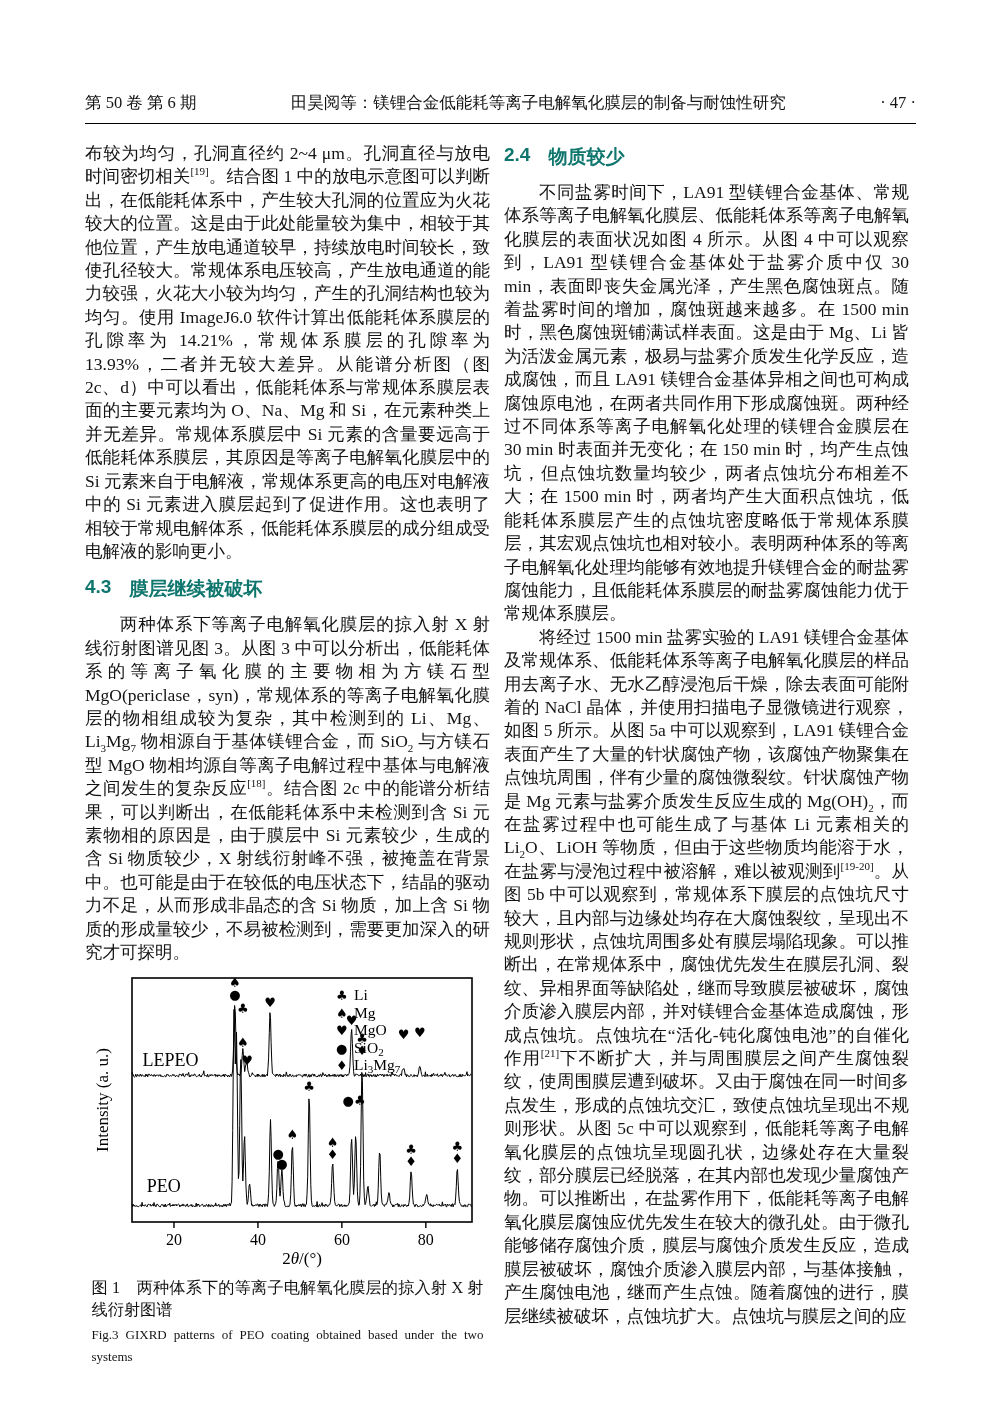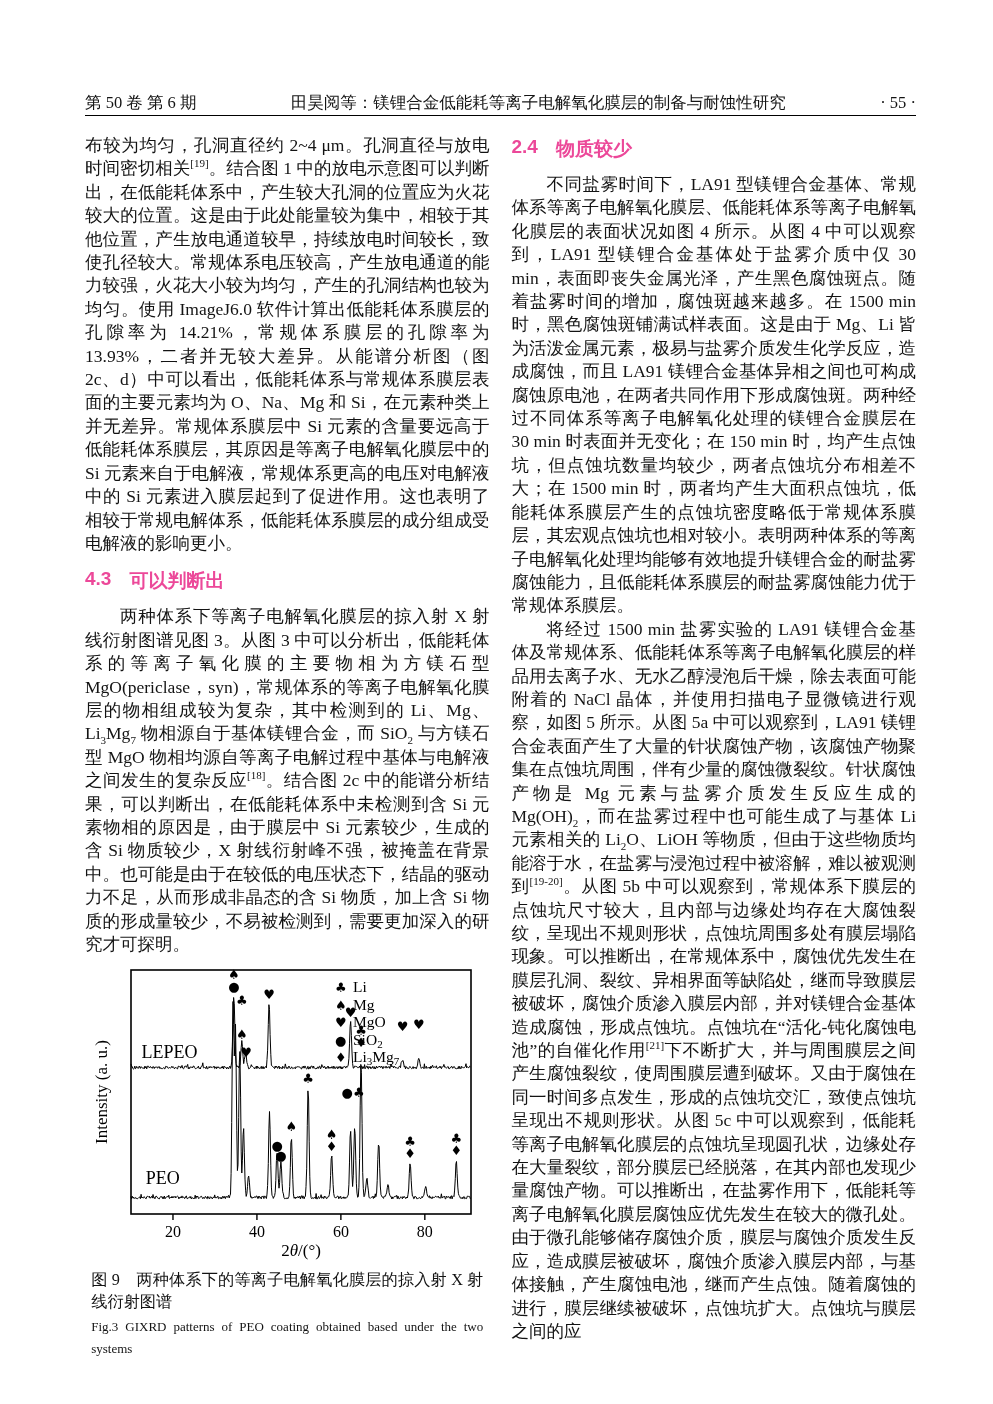--- a/index.html
+++ b/index.html
@@ -5,58 +5,58 @@
   html,body{margin:0;padding:0;}
   body{
     width:993px;height:1404px;background:#ffffff;color:#131313;
     font-family:"Liberation Serif","DejaVu Serif",serif;
     position:relative;overflow:hidden;
   }
   .page{box-sizing:border-box;width:993px;height:1404px;padding:92px 77px 0 85px;}
   
   .hdr{
     display:grid;grid-template-columns:auto 1fr auto;align-items:baseline;
-    font-size:16.5px;padding-bottom:1px;border-bottom:1.6px solid #000;
+    font-size:16.5px;padding-bottom:9px;border-bottom:1.6px solid #000;
   }
   .hdr .mid{text-align:center;}
   
-  .cols{display:flex;gap:22px;margin-top:18px;}
+  .cols{display:flex;gap:14px;margin-top:18px;}
   .col{width:405px;}
   p.body{font-size:17.5px;line-height:23.4px;text-align:justify;margin:0;}
   p.indent{text-indent:2em;}
   sup{font-size:11px;line-height:0;}
   sub{font-size:11px;line-height:0;}
   .sec{
     font-family:"Liberation Sans","DejaVu Sans",sans-serif;font-weight:bold;
-    font-size:19px;margin:13px 0 11px 0;display:flex;gap:18px;color:#ec4899;
+    font-size:19px;margin:13px 0 11px 0;display:flex;gap:18px;color:#0f766e;
   }
   .fig{width:392px;margin:6px auto 0 auto;}
   .fig svg{display:block;}
   .cap-zh{font-size:16.2px;line-height:21.5px;margin-top:8px;text-align:justify;}
   .cap-en{font-size:13px;line-height:21.5px;margin-top:3px;text-align:justify;}
 </style>
 </head>
 <body>
 
 <div class="page">
 
   <div class="hdr">
     <span>第 50 卷   第 6 期</span>
     <span class="mid">田昊阅等：镁锂合金低能耗等离子电解氧化膜层的制备与耐蚀性研究</span>
-    <span>· 55 ·</span>
+    <span>· 47 ·</span>
   </div>
 
   <div class="cols">
 
     <div class="col">
       <p class="body">布较为均匀，孔洞直径约 2~4 μm。孔洞直径与放电时间密切相关<sup>[19]</sup>。结合图 1 中的放电示意图可以判断出，在低能耗体系中，产生较大孔洞的位置应为火花较大的位置。这是由于此处能量较为集中，相较于其他位置，产生放电通道较早，持续放电时间较长，致使孔径较大。常规体系电压较高，产生放电通道的能力较强，火花大小较为均匀，产生的孔洞结构也较为均匀。使用 ImageJ6.0 软件计算出低能耗体系膜层的孔隙率为 14.21%，常规体系膜层的孔隙率为 13.93%，二者并无较大差异。从能谱分析图（图 2c、d）中可以看出，低能耗体系与常规体系膜层表面的主要元素均为 O、Na、Mg 和 Si，在元素种类上并无差异。常规体系膜层中 Si 元素的含量要远高于低能耗体系膜层，其原因是等离子电解氧化膜层中的 Si 元素来自于电解液，常规体系更高的电压对电解液中的 Si 元素进入膜层起到了促进作用。这也表明了相较于常规电解体系，低能耗体系膜层的成分组成受电解液的影响更小。</p>
 
       <div class="sec">
         <span>4.3</span>
-        <span>可以判断出</span>
+        <span>膜层继续被破坏</span>
       </div>
 
       <p class="body indent">两种体系下等离子电解氧化膜层的掠入射 X 射线衍射图谱见图 3。从图 3 中可以分析出，低能耗体系的等离子氧化膜的主要物相为方镁石型 MgO(periclase，syn)，常规体系的等离子电解氧化膜层的物相组成较为复杂，其中检测到的 Li、Mg、Li<sub>3</sub>Mg<sub>7</sub> 物相源自于基体镁锂合金，而 SiO<sub>2</sub> 与方镁石型 MgO 物相均源自等离子电解过程中基体与电解液之间发生的复杂反应<sup>[18]</sup>。结合图 2c 中的能谱分析结果，可以判断出，在低能耗体系中未检测到含 Si 元素物相的原因是，由于膜层中 Si 元素较少，生成的含 Si 物质较少，X 射线衍射峰不强，被掩盖在背景中。也可能是由于在较低的电压状态下，结晶的驱动力不足，从而形成非晶态的含 Si 物质，加上含 Si 物质的形成量较少，不易被检测到，需要更加深入的研究才可探明。</p>
 
       <div class="fig">
         <svg id="gixrd-chart" width="392" height="300" viewBox="0 0 392 300">
             <rect x="40" y="8" width="340" height="244" fill="none" stroke="#000" stroke-width="1.6"></rect>
             <line x1="81.9753086419753" y1="252" x2="81.9753086419753" y2="258" stroke="#000" stroke-width="1.4"></line>
             <text x="81.9753086419753" y="275" text-anchor="middle" font-size="16" font-family="&quot;Liberation Serif&quot;,&quot;DejaVu Serif&quot;,serif">20</text>
             <line x1="165.92592592592592" y1="252" x2="165.92592592592592" y2="258" stroke="#000" stroke-width="1.4"></line>
@@ -97,21 +97,21 @@
             <text x="262" y="30" font-size="15.5" font-family="&quot;Liberation Serif&quot;,&quot;DejaVu Serif&quot;,serif"><tspan>Li</tspan></text>
             <text x="244" y="47.5" font-size="13" font-family="&quot;DejaVu Sans&quot;,sans-serif">♠</text>
             <text x="262" y="47.5" font-size="15.5" font-family="&quot;Liberation Serif&quot;,&quot;DejaVu Serif&quot;,serif"><tspan>Mg</tspan></text>
             <text x="244" y="65" font-size="13" font-family="&quot;DejaVu Sans&quot;,sans-serif">♥</text>
             <text x="262" y="65" font-size="15.5" font-family="&quot;Liberation Serif&quot;,&quot;DejaVu Serif&quot;,serif"><tspan>MgO</tspan></text>
             <text x="244" y="82.5" font-size="13" font-family="&quot;DejaVu Sans&quot;,sans-serif">●</text>
             <text x="262" y="82.5" font-size="15.5" font-family="&quot;Liberation Serif&quot;,&quot;DejaVu Serif&quot;,serif"><tspan>SiO</tspan><tspan dy="3" font-size="11">2</tspan><tspan dy="-3"></tspan></text>
             <text x="244" y="100" font-size="13" font-family="&quot;DejaVu Sans&quot;,sans-serif">♦</text>
             <text x="262" y="100" font-size="15.5" font-family="&quot;Liberation Serif&quot;,&quot;DejaVu Serif&quot;,serif"><tspan>Li</tspan><tspan dy="3" font-size="11">3</tspan><tspan dy="-3">Mg</tspan><tspan dy="3" font-size="11">7</tspan><tspan dy="-3"></tspan></text>
           </svg>
-        <div class="cap-zh">图 9　两种体系下的等离子电解氧化膜层的掠入射 X 射线衍射图谱</div>
+        <div class="cap-zh">图 1　两种体系下的等离子电解氧化膜层的掠入射 X 射线衍射图谱</div>
         <div class="cap-en">Fig.3 GIXRD patterns of PEO coating obtained based under the two systems</div>
       </div>
     </div>
 
     <div class="col">
       <div class="sec" style="margin-top:2px;">
         <span>2.4</span>
         <span>物质较少</span>
       </div>
       <p class="body indent">不同盐雾时间下，LA91 型镁锂合金基体、常规体系等离子电解氧化膜层、低能耗体系等离子电解氧化膜层的表面状况如图 4 所示。从图 4 中可以观察到，LA91 型镁锂合金基体处于盐雾介质中仅 30 min，表面即丧失金属光泽，产生黑色腐蚀斑点。随着盐雾时间的增加，腐蚀斑越来越多。在 1500 min 时，黑色腐蚀斑铺满试样表面。这是由于 Mg、Li 皆为活泼金属元素，极易与盐雾介质发生化学反应，造成腐蚀，而且 LA91 镁锂合金基体异相之间也可构成腐蚀原电池，在两者共同作用下形成腐蚀斑。两种经过不同体系等离子电解氧化处理的镁锂合金膜层在 30 min 时表面并无变化；在 150 min 时，均产生点蚀坑，但点蚀坑数量均较少，两者点蚀坑分布相差不大；在 1500 min 时，两者均产生大面积点蚀坑，低能耗体系膜层产生的点蚀坑密度略低于常规体系膜层，其宏观点蚀坑也相对较小。表明两种体系的等离子电解氧化处理均能够有效地提升镁锂合金的耐盐雾腐蚀能力，且低能耗体系膜层的耐盐雾腐蚀能力优于常规体系膜层。</p>

